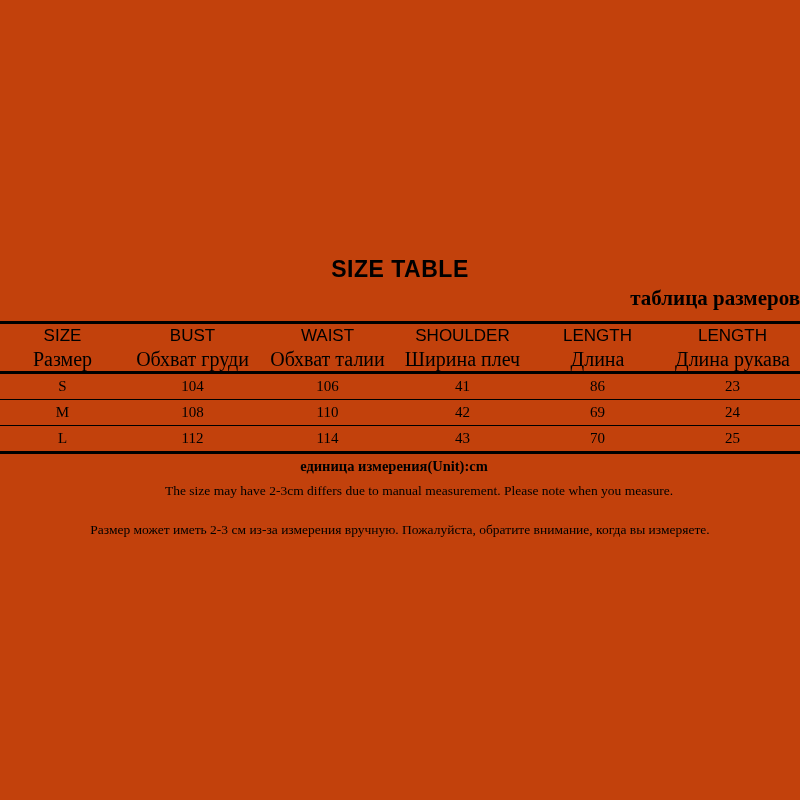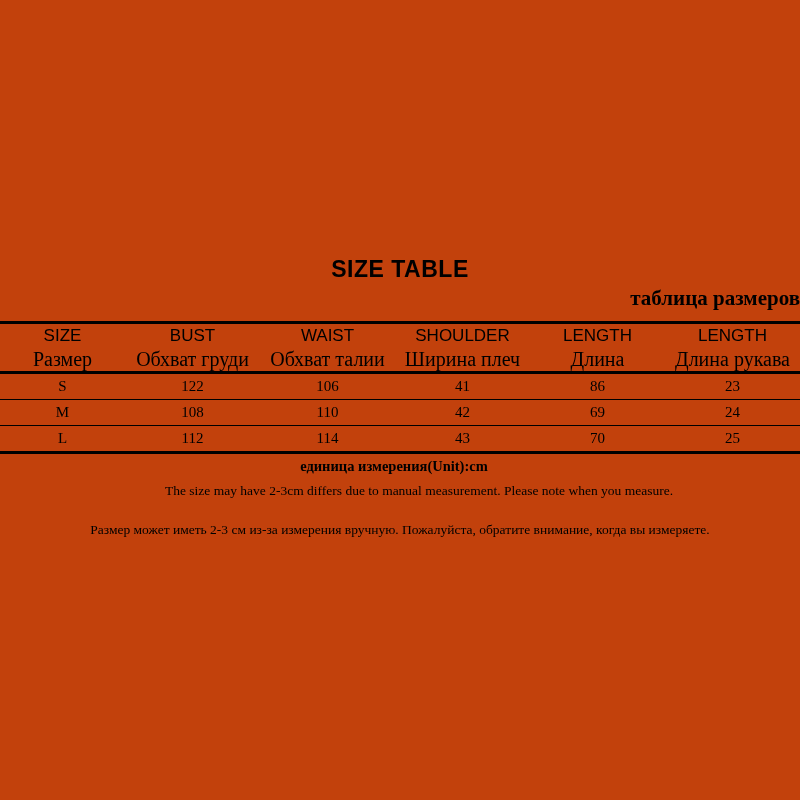--- a/index.html
+++ b/index.html
@@ -135,21 +135,21 @@
           <td>Обхват талии</td>
           <td>Ширина плеч</td>
           <td>Длина</td>
           <td>Длина рукава</td>
         </tr>
         <tr class="rule-row">
           <td colspan="6"></td>
         </tr>
         <tr class="data-row">
           <td>S</td>
-          <td>122</td>
+          <td>104</td>
           <td>106</td>
           <td>41</td>
           <td>86</td>
           <td>23</td>
         </tr>
         <tr class="thin-rule">
           <td colspan="6"></td>
         </tr>
         <tr class="data-row">
           <td>M</td>

